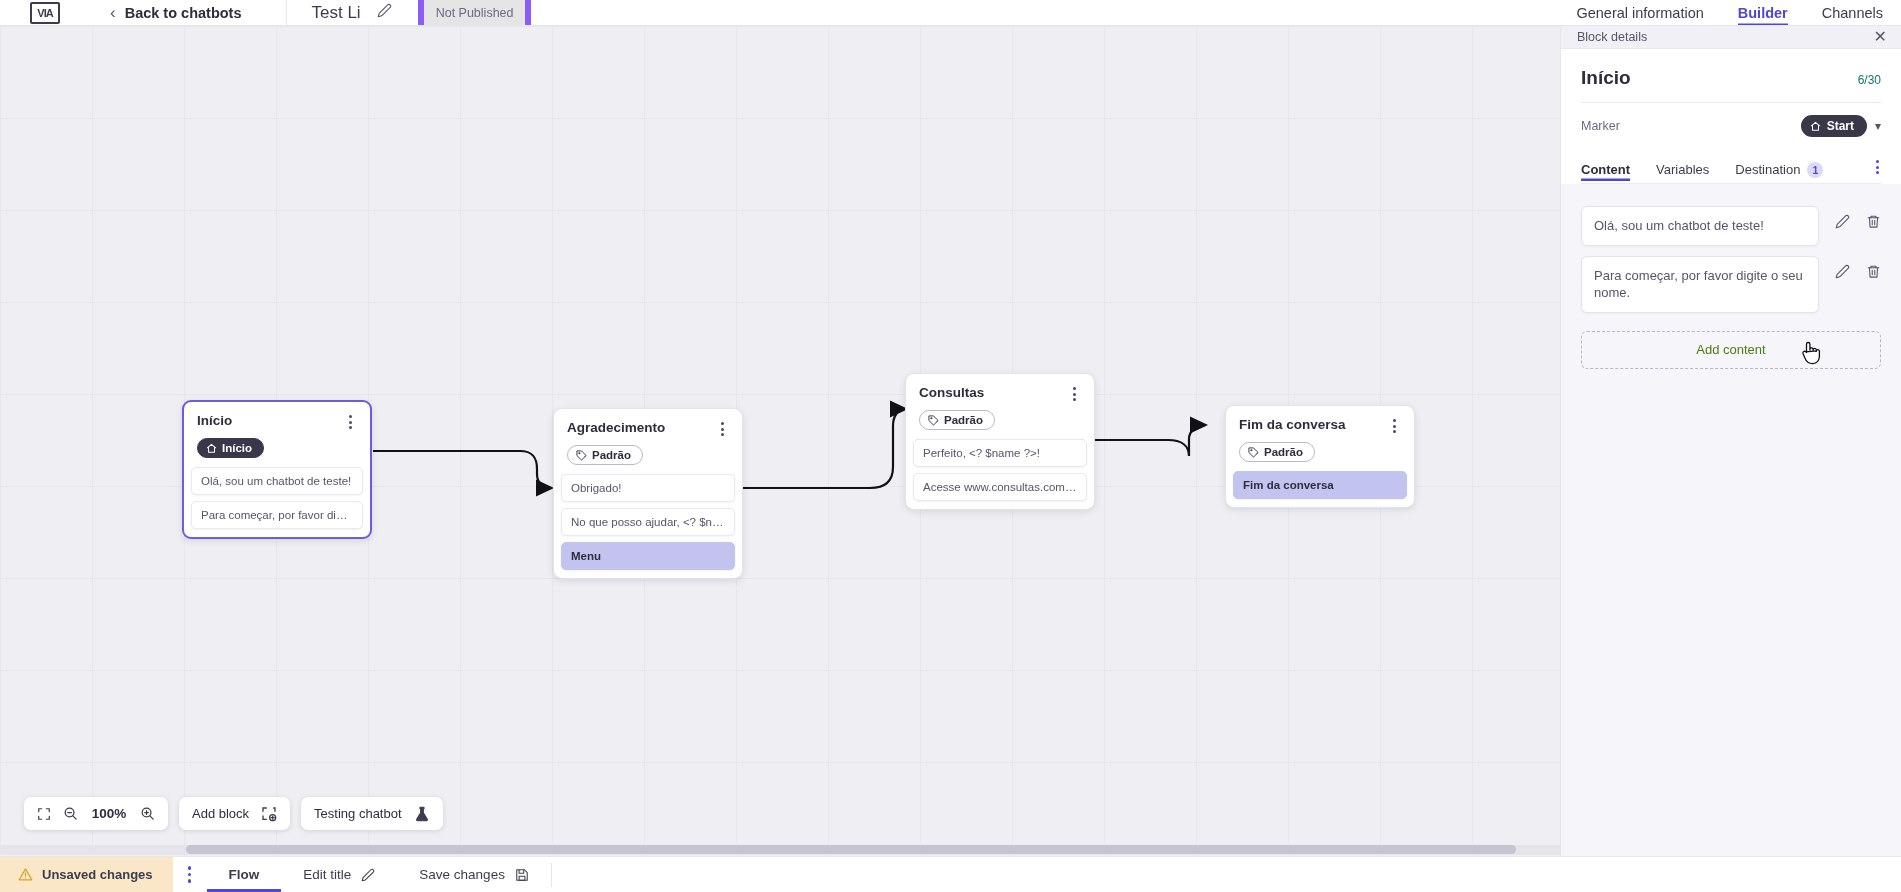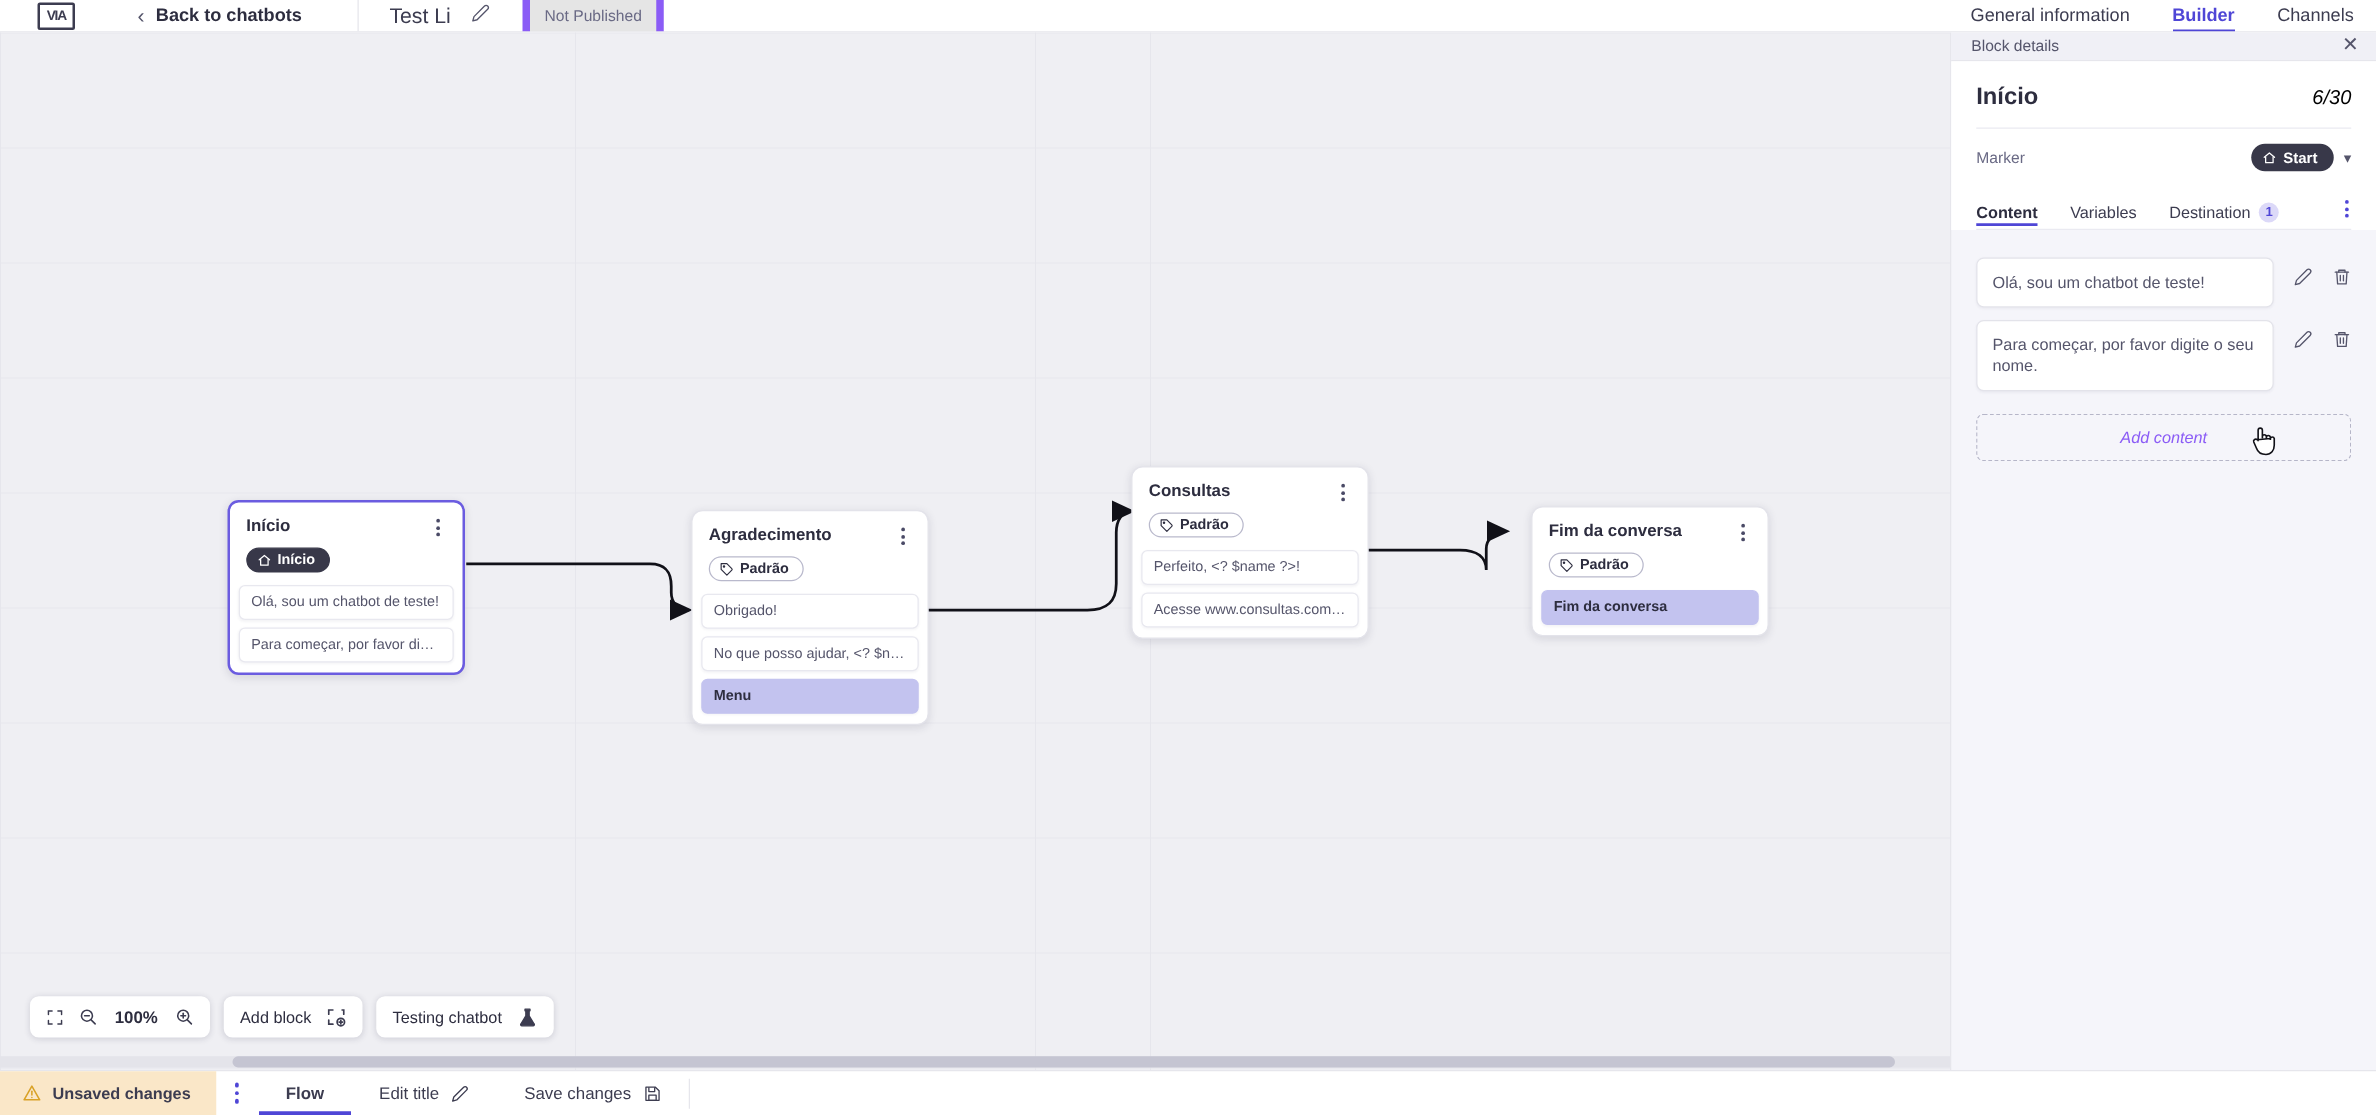--- a/index.html
+++ b/index.html
@@ -159,21 +159,21 @@
     border-bottom: 1px solid #e6e6ec;
   }
   .rp-topbar-label { font-size: 12.5px; color: #55556b; }
   .close-x { font-size: 16px; color: #55556b; cursor: pointer; line-height: 1; }
   .rp-body { background: #fff; padding: 0 20px; }
   .rp-title-row {
     display: flex; align-items: baseline; justify-content: space-between;
     padding: 18px 0 13px 0; border-bottom: 1px solid #eaeaf1;
   }
   .rp-title { font-size: 19px; font-weight: 700; color: #2d2d3f; }
-  .rp-count { font-size: 16px; color: #000000; font-style: italic; }
+  .rp-count { font-size: 12px; color: #0f766e; }
   .rp-marker-row {
     display: flex; align-items: center; justify-content: space-between;
     padding: 12px 0 10px 0;
   }
   .rp-marker-label { font-size: 12.5px; color: #6a6a85; }
   .marker-right { display: flex; align-items: center; gap: 8px; }
   .start-chip {
     background: #383849; color: #fff; border-radius: 13px;
     padding: 4px 13px 4px 9px; font-size: 12px; font-weight: 700;
     display: flex; align-items: center; gap: 6px;
@@ -204,21 +204,21 @@
   .content-box {
     flex: 1; background: #fff; border: 1px solid #e3e3ea; border-radius: 6px;
     padding: 10px 12px; font-size: 13px; color: #55556b; line-height: 1.35;
     box-shadow: 0 1px 2px rgba(40,40,70,.05);
   }
   .item-actions { display: flex; align-items: center; gap: 16px; padding: 8px 0 0 16px; }
   .act-ic { cursor: pointer; display: flex; }
   .add-content {
     margin-top: 18px; border: 1px dashed #b6b6c8; border-radius: 6px;
     height: 38px; display: flex; align-items: center; justify-content: center;
-    font-size: 13px; color: #8b5cf6; cursor: pointer; background: transparent; font-style: italic;
+    font-size: 13px; color: #4d7c0f; cursor: pointer; background: transparent;
   }
   .cursor-hand { position: absolute; left: 1800px; top: 340px; pointer-events: none; }
 </style>
 </head>
 <body>
 
 <div id="app">
 
   <div class="topbar">
     <div class="logo-box">

